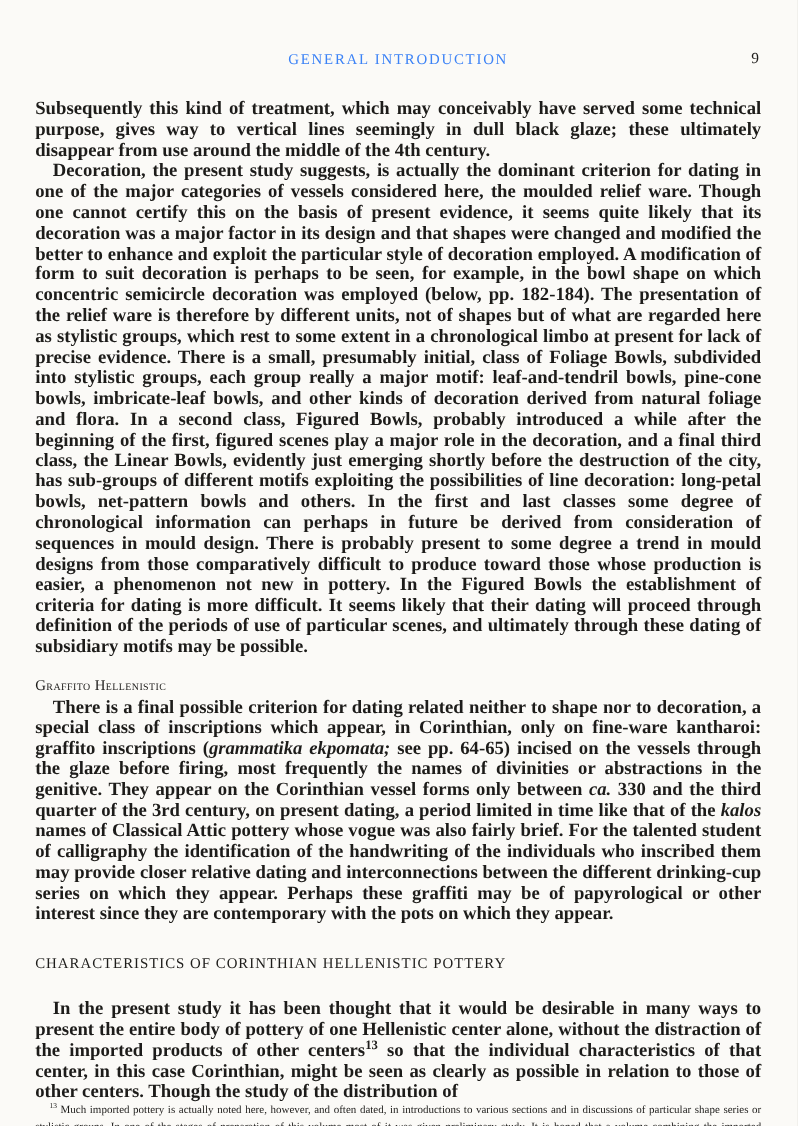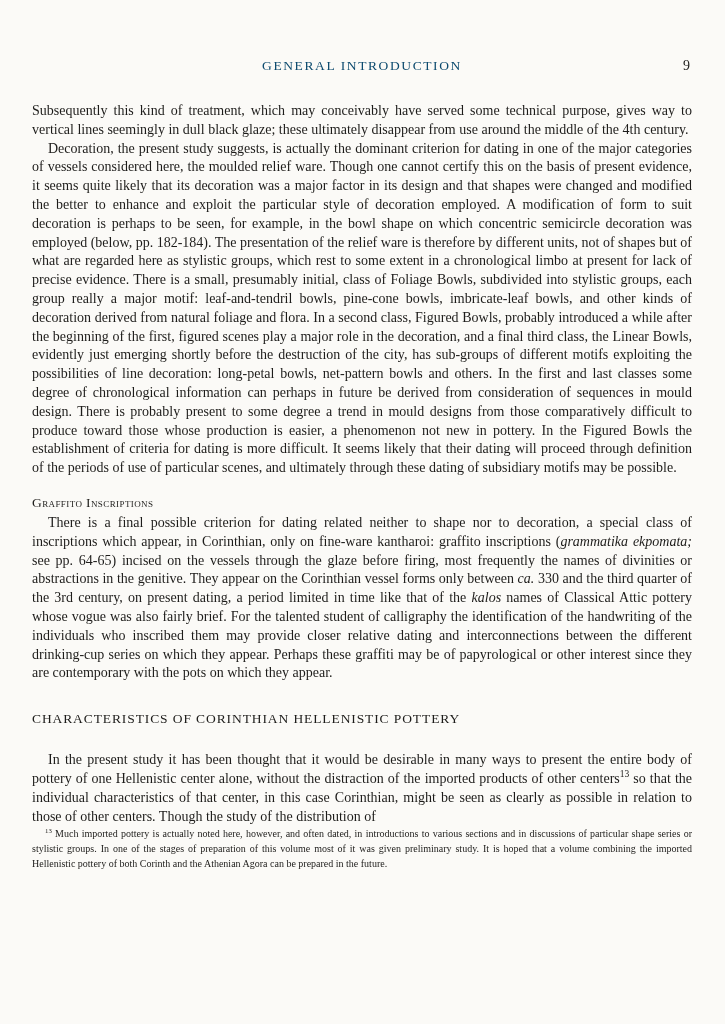--- a/index.html
+++ b/index.html
@@ -18,39 +18,40 @@
     overflow: hidden;
     font-family: "Liberation Serif", "DejaVu Serif", serif;
     color: #1d1c1a;
   }
   .page-header {
     position: relative;
     height: 20px;
     margin-bottom: 24px;
   }
   .running-title {
-    margin: 12px;
+    margin: 0;
     text-align: center;
     font-size: 13.5px;
     font-weight: normal;
     letter-spacing: 1.6px;
-    color: #0c4a6e;
+    color: #3b82f6;
   }
   .page-number {
     position: absolute;
     right: 2px;
     top: 0;
     font-size: 14px;
   }
   .body-text p {
     margin: 0;
-    font-size: 14px;
+    font-size: 17px;
     line-height: 18.8px;
     text-align: justify;
     text-indent: 16px;
+    font-weight: bold;
   }
   .body-text p.no-indent {
     text-indent: 0;
   }
   .section-heading {
     margin: 17px 0 3px 0;
     font-size: 13.5px;
     font-weight: normal;
     font-variant: small-caps;
     letter-spacing: 0.4px;
@@ -85,21 +86,21 @@
     <h1 class="running-title">GENERAL INTRODUCTION</h1>
     <span class="page-number">9</span>
   </header>
 
   <main class="body-text">
 
     <p class="no-indent">Subsequently this kind of treatment, which may conceivably have served some technical purpose, gives way to vertical lines seemingly in dull black glaze; these ultimately disappear from use around the middle of the 4th century.</p>
 
     <p>Decoration, the present study suggests, is actually the dominant criterion for dating in one of the major categories of vessels considered here, the moulded relief ware. Though one cannot certify this on the basis of present evidence, it seems quite likely that its decoration was a major factor in its design and that shapes were changed and modified the better to enhance and exploit the particular style of decoration employed. A modification of form to suit decoration is perhaps to be seen, for example, in the bowl shape on which concentric semicircle decoration was employed (below, pp. 182-184). The presentation of the relief ware is therefore by different units, not of shapes but of what are regarded here as stylistic groups, which rest to some extent in a chronological limbo at present for lack of precise evidence. There is a small, presumably initial, class of Foliage Bowls, subdivided into stylistic groups, each group really a major motif: leaf-and-tendril bowls, pine-cone bowls, imbricate-leaf bowls, and other kinds of decoration derived from natural foliage and flora. In a second class, Figured Bowls, probably introduced a while after the beginning of the first, figured scenes play a major role in the decoration, and a final third class, the Linear Bowls, evidently just emerging shortly before the destruction of the city, has sub-groups of different motifs exploiting the possibilities of line decoration: long-petal bowls, net-pattern bowls and others. In the first and last classes some degree of chronological information can perhaps in future be derived from consideration of sequences in mould design. There is probably present to some degree a trend in mould designs from those comparatively difficult to produce toward those whose production is easier, a phenomenon not new in pottery. In the Figured Bowls the establishment of criteria for dating is more difficult. It seems likely that their dating will proceed through definition of the periods of use of particular scenes, and ultimately through these dating of subsidiary motifs may be possible.</p>
 
-    <h2 class="section-heading">Graffito Inscriptions</h2>
+    <h2 class="section-heading">Graffito Hellenistic</h2>
 
     <p><span>There is a final possible criterion for dating related neither to shape nor to decoration, a special class of inscriptions which appear, in Corinthian, only on fine-ware kantharoi: graffito inscriptions (</span><span class="seg-italic">grammatika ekpomata;</span><span> see pp. 64-65) incised on the vessels through the glaze before firing, most frequently the names of divinities or abstractions in the genitive. They appear on the Corinthian vessel forms only between </span><span class="seg-italic">ca.</span><span> 330 and the third quarter of the 3rd century, on present dating, a period limited in time like that of the </span><span class="seg-italic">kalos</span><span> names of Classical Attic pottery whose vogue was also fairly brief. For the talented student of calligraphy the identification of the handwriting of the individuals who inscribed them may provide closer relative dating and interconnections between the different drinking-cup series on which they appear. Perhaps these graffiti may be of papyrological or other interest since they are contemporary with the pots on which they appear.</span></p>
 
     <h2 class="chapter-heading">CHARACTERISTICS OF CORINTHIAN HELLENISTIC POTTERY</h2>
 
     <p><span>In the present study it has been thought that it would be desirable in many ways to present the entire body of pottery of one Hellenistic center alone, without the distraction of the imported products of other centers</span><span class="seg-sup">13</span><span> so that the individual characteristics of that center, in this case Corinthian, might be seen as clearly as possible in relation to those of other centers. Though the study of the distribution of</span></p>
 
     <footer class="footnote"><span class="seg-sup">13</span><span> Much imported pottery is actually noted here, however, and often dated, in introductions to various sections and in discussions of particular shape series or stylistic groups. In one of the stages of preparation of this volume most of it was given preliminary study. It is hoped that a volume combining the imported Hellenistic pottery of both Corinth and the Athenian Agora can be prepared in the future.</span></footer>
 
   </main>

